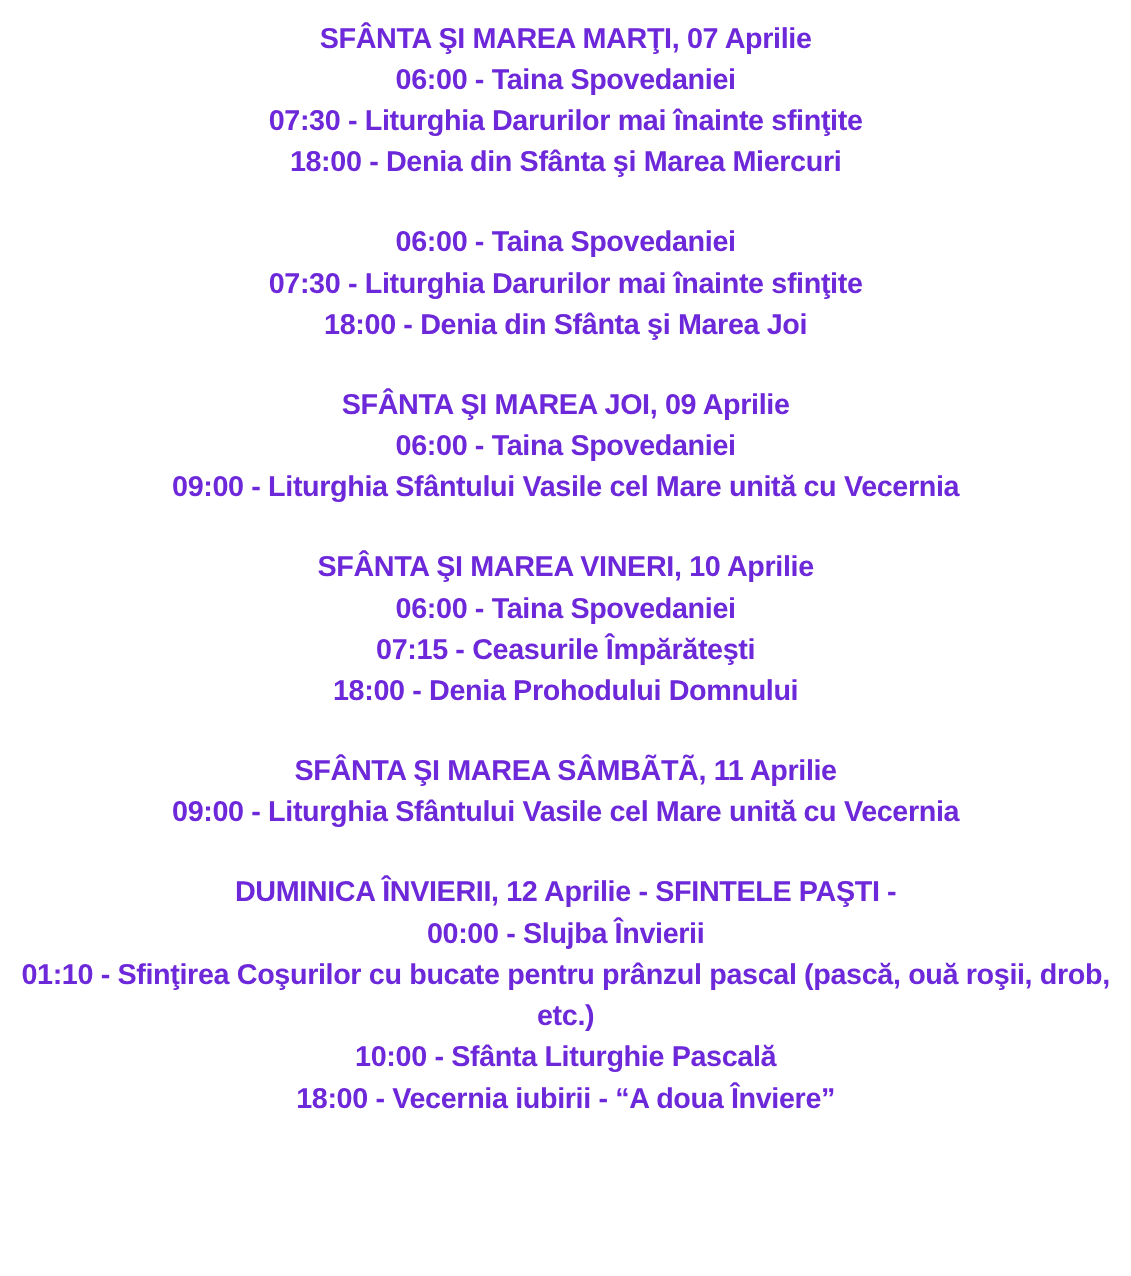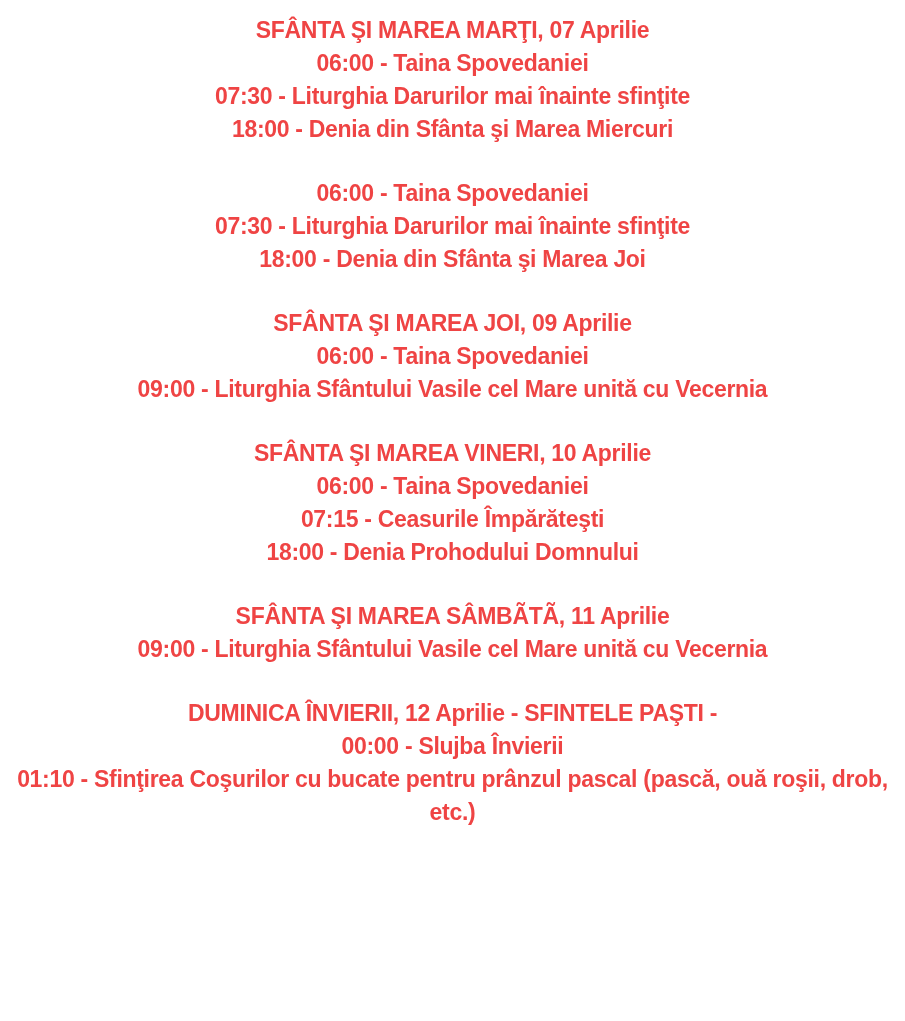--- a/index.html
+++ b/index.html
@@ -24,21 +24,21 @@
     margin: 0 auto 31px auto;
   }
   .day-title,
   .event-line {
     margin: 0 auto;
     max-width: 882px;
     font-size: 23px;
     font-weight: 700;
     line-height: 33px;
     letter-spacing: -0.3px;
-    color: #ef4444;
+    color: #6d28d9;
   }
 </style>
 </head>
 <body>
 
 <main class="schedule" id="schedule-root">
     <section class="day">
       <h2 class="day-title">SFÂNTA ŞI MAREA MARŢI, 07 Aprilie</h2>
       <p class="event-line">06:00 - Taina Spovedaniei</p>
       <p class="event-line">07:30 - Liturghia Darurilor mai înainte sfinţite</p>
@@ -61,14 +61,16 @@
       <p class="event-line">18:00 - Denia Prohodului Domnului</p>
     </section>
     <section class="day">
       <h2 class="day-title">SFÂNTA ŞI MAREA SÂMBÃTÃ, 11 Aprilie</h2>
       <p class="event-line">09:00 - Liturghia Sfântului Vasile cel Mare unită cu Vecernia</p>
     </section>
     <section class="day">
       <h2 class="day-title">DUMINICA ÎNVIERII, 12 Aprilie - SFINTELE PAŞTI -</h2>
       <p class="event-line">00:00 - Slujba Învierii</p>
       <p class="event-line">01:10 - Sfinţirea Coşurilor cu bucate pentru prânzul pascal (pască, ouă roşii, drob, etc.)</p>
+      <p class="event-line">10:00 - Sfânta Liturghie Pascală</p>
+      <p class="event-line">18:00 - Vecernia iubirii - “A doua Înviere”</p>
     </section>
   </main>
 
 </body></html>

